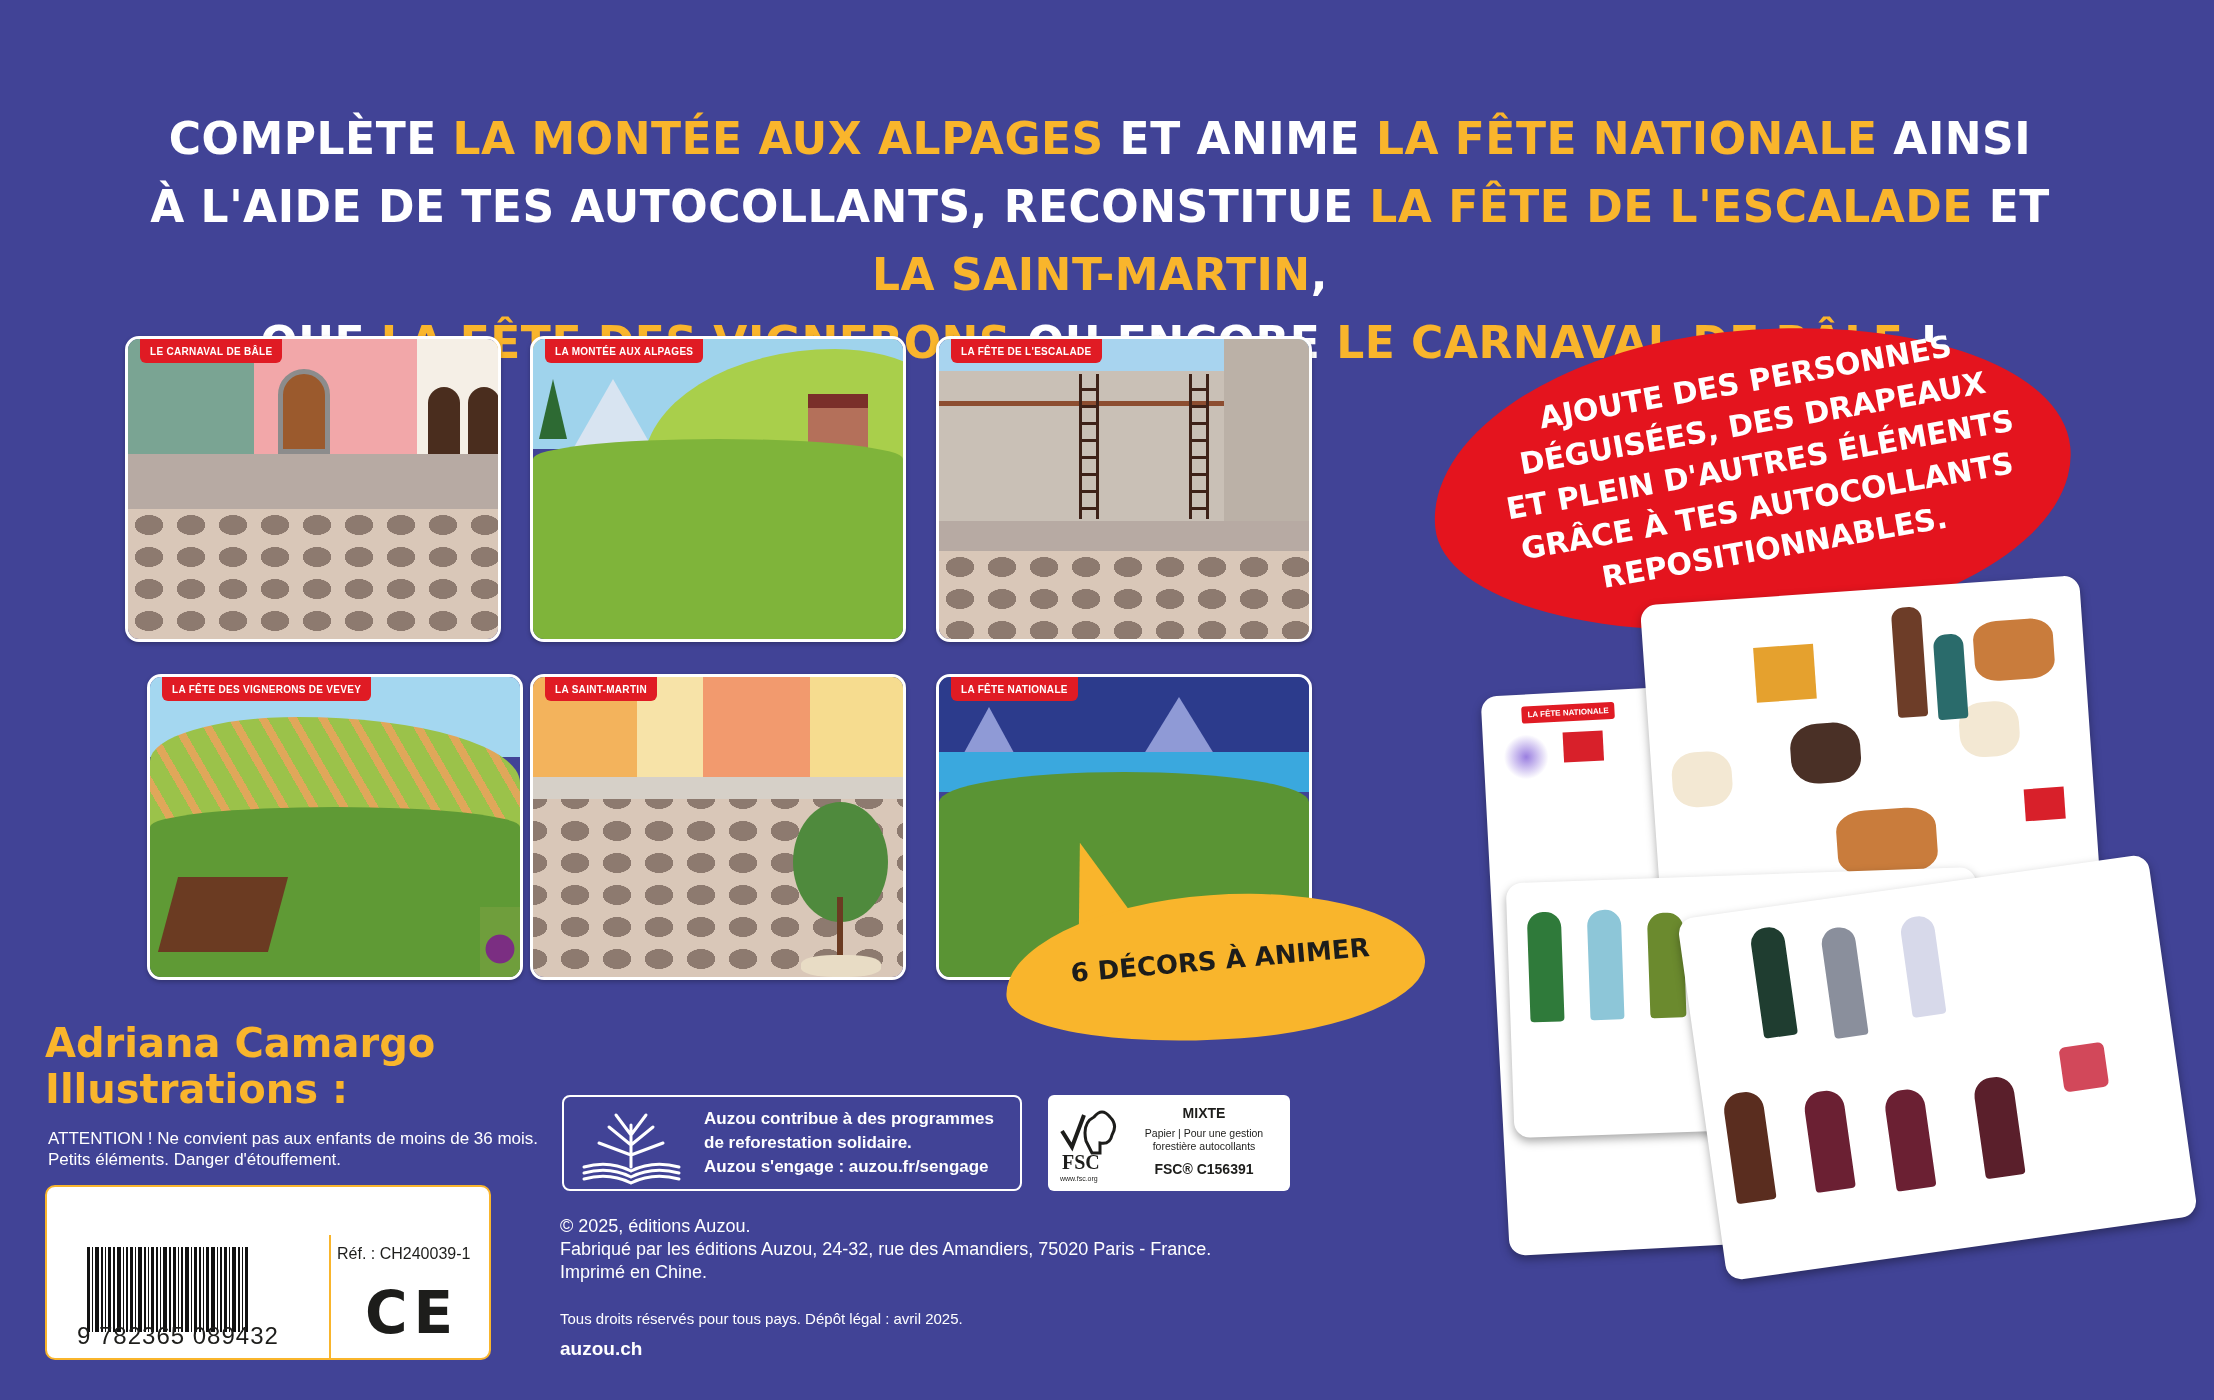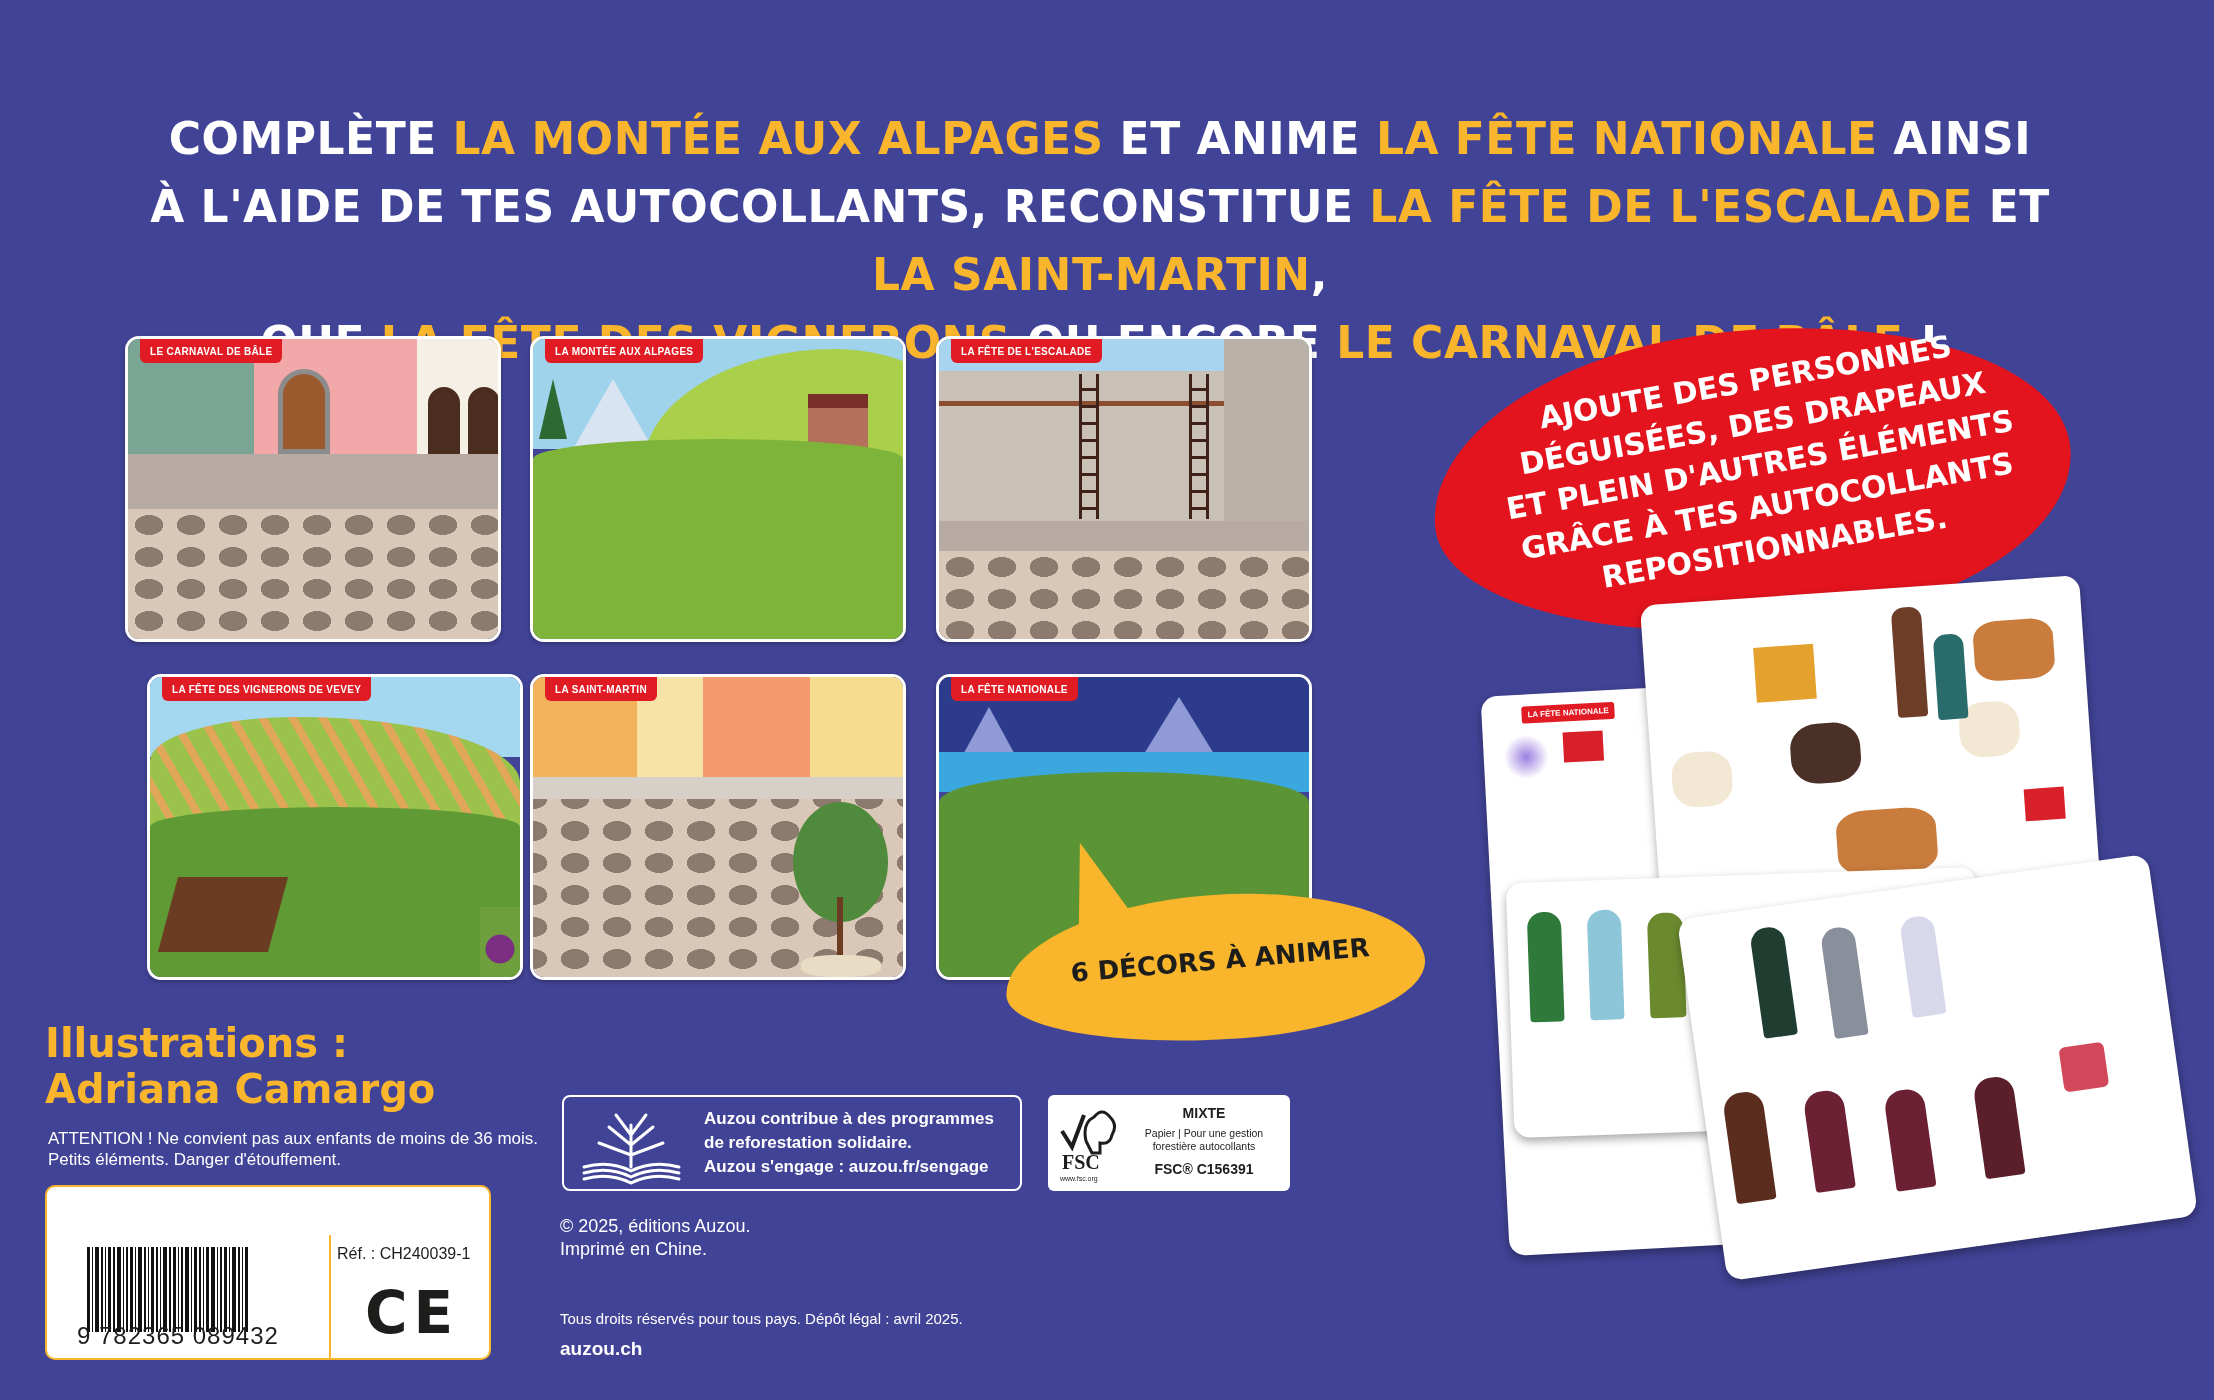--- a/index.html
+++ b/index.html
@@ -234,22 +234,22 @@
   <div class="sticker" style="left:180px;top:200px;width:40px;height:100px;background:#6b2033;border-radius:18px 18px 4px 4px;"></div>
   <div class="sticker" style="left:270px;top:200px;width:40px;height:100px;background:#5a1f2b;border-radius:18px 18px 4px 4px;"></div>
   <div class="sticker" style="left:360px;top:180px;width:45px;height:45px;background:#d2485a;border-radius:6px;"></div>
 </div>
 
 <div class="bubble-yellow-tail"></div>
 <div class="bubble-yellow"></div>
 <div class="bubble-yellow-text">6 décors à animer</div>
 
 <div class="credit">
+  <div>Adriana Camargo</div>
   <div>Illustrations :</div>
-  <div>Adriana Camargo</div>
 </div>
 <div class="warning">
   <div>ATTENTION ! Ne convient pas aux enfants de moins de 36 mois.</div>
   <div>Petits éléments. Danger d'étouffement.</div>
 </div>
 
 <div class="isbn-box">
   <div class="barcode">
     <span style="width:3px"></span>
       <span style="width:1px"></span>
@@ -320,16 +320,17 @@
   <div class="fsc-title">MIXTE</div>
   <div class="fsc-desc">
     <div>Papier | Pour une gestion</div>
     <div>forestière autocollants</div>
   </div>
   <div class="fsc-code">FSC® C156391</div>
 </div>
 
 <div class="legal">
   <div>© 2025, éditions Auzou.</div>
+  <div>Fabriqué par les éditions Auzou, 24-32, rue des Amandiers, 75020 Paris - France.</div>
   <div>Imprimé en Chine.</div>
 </div>
 <div class="legal2">Tous droits réservés pour tous pays. Dépôt légal : avril 2025.</div>
 <div class="site">auzou.ch</div>
 
 </body></html>

